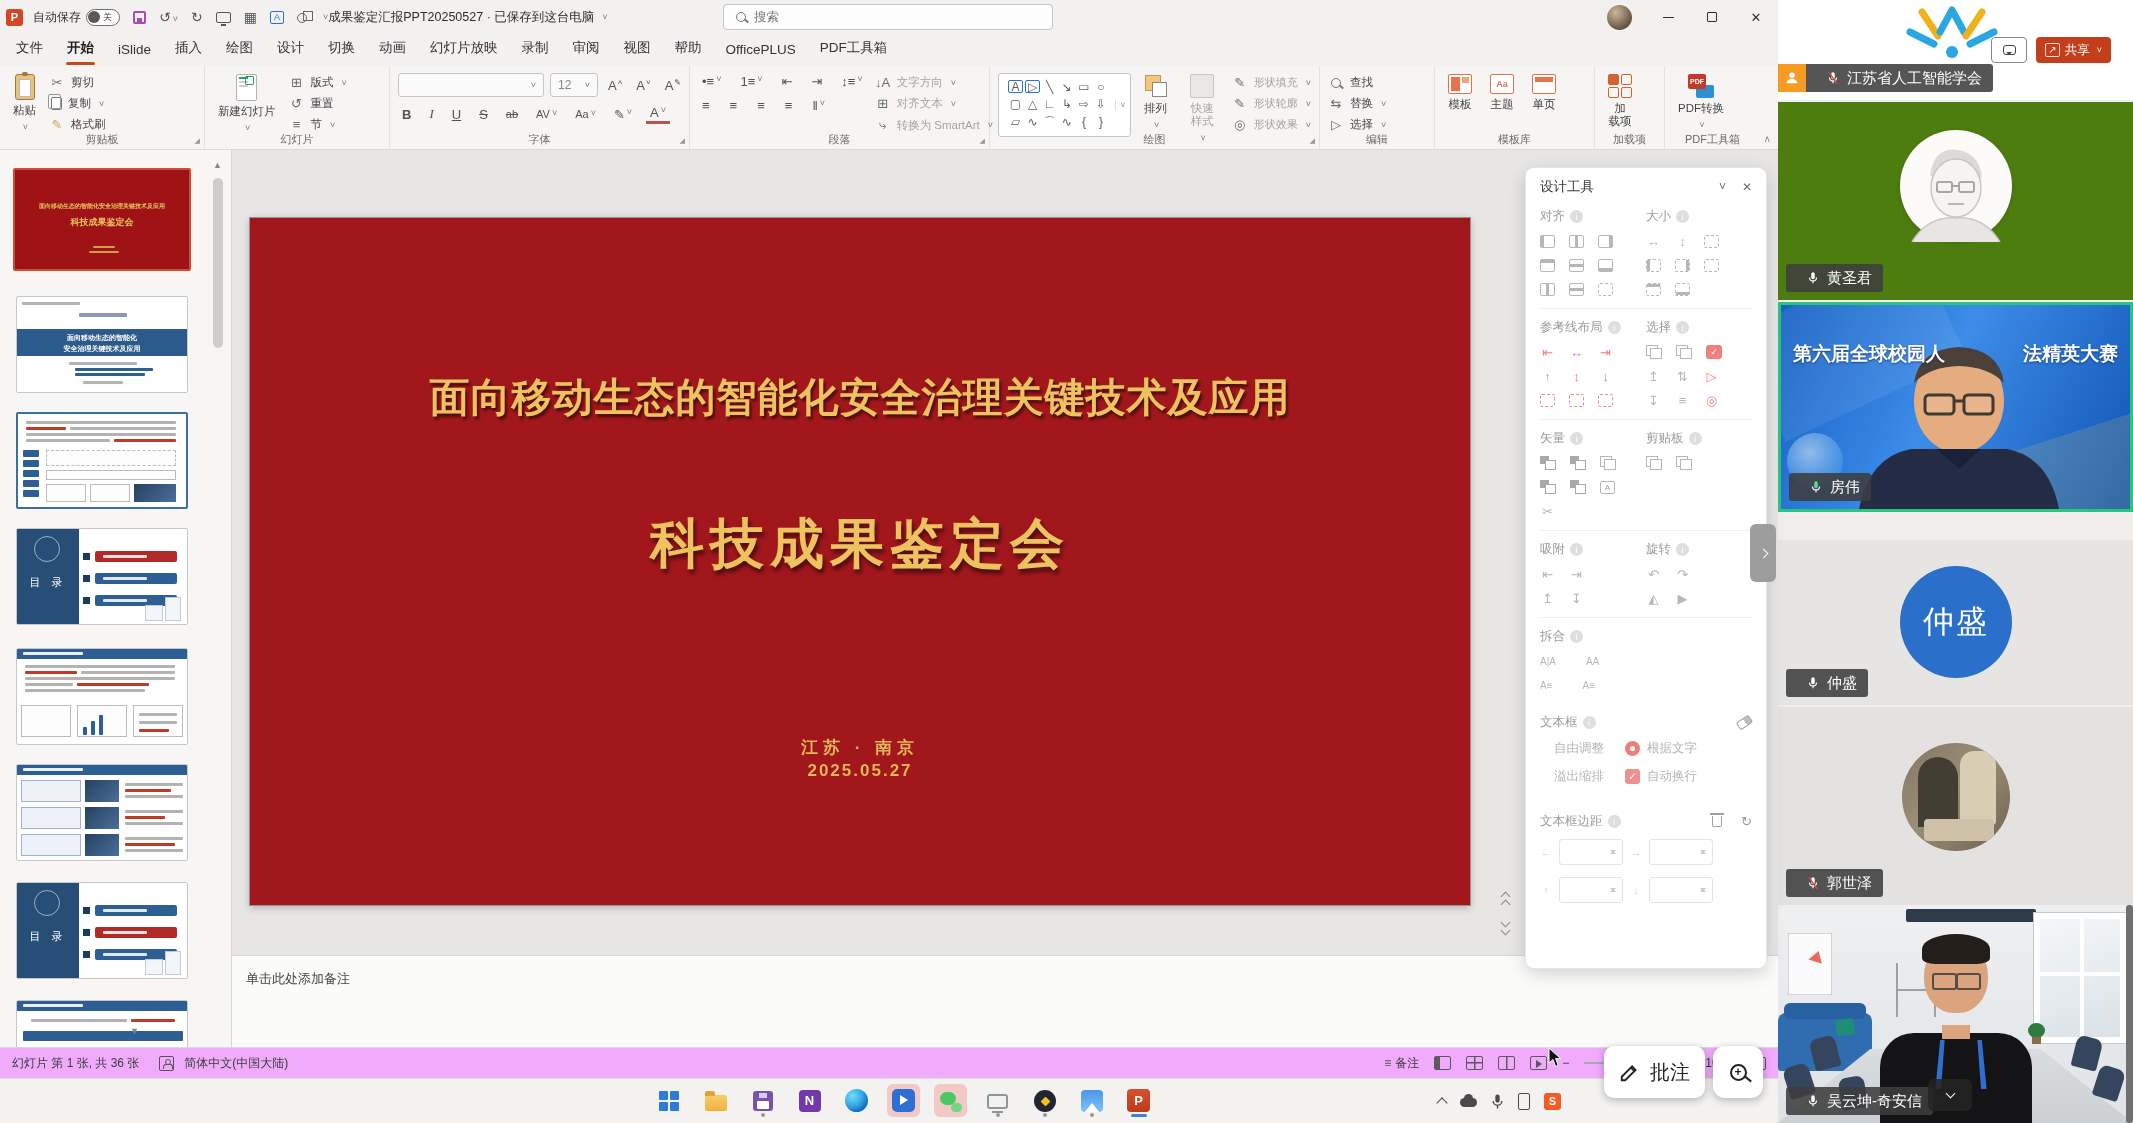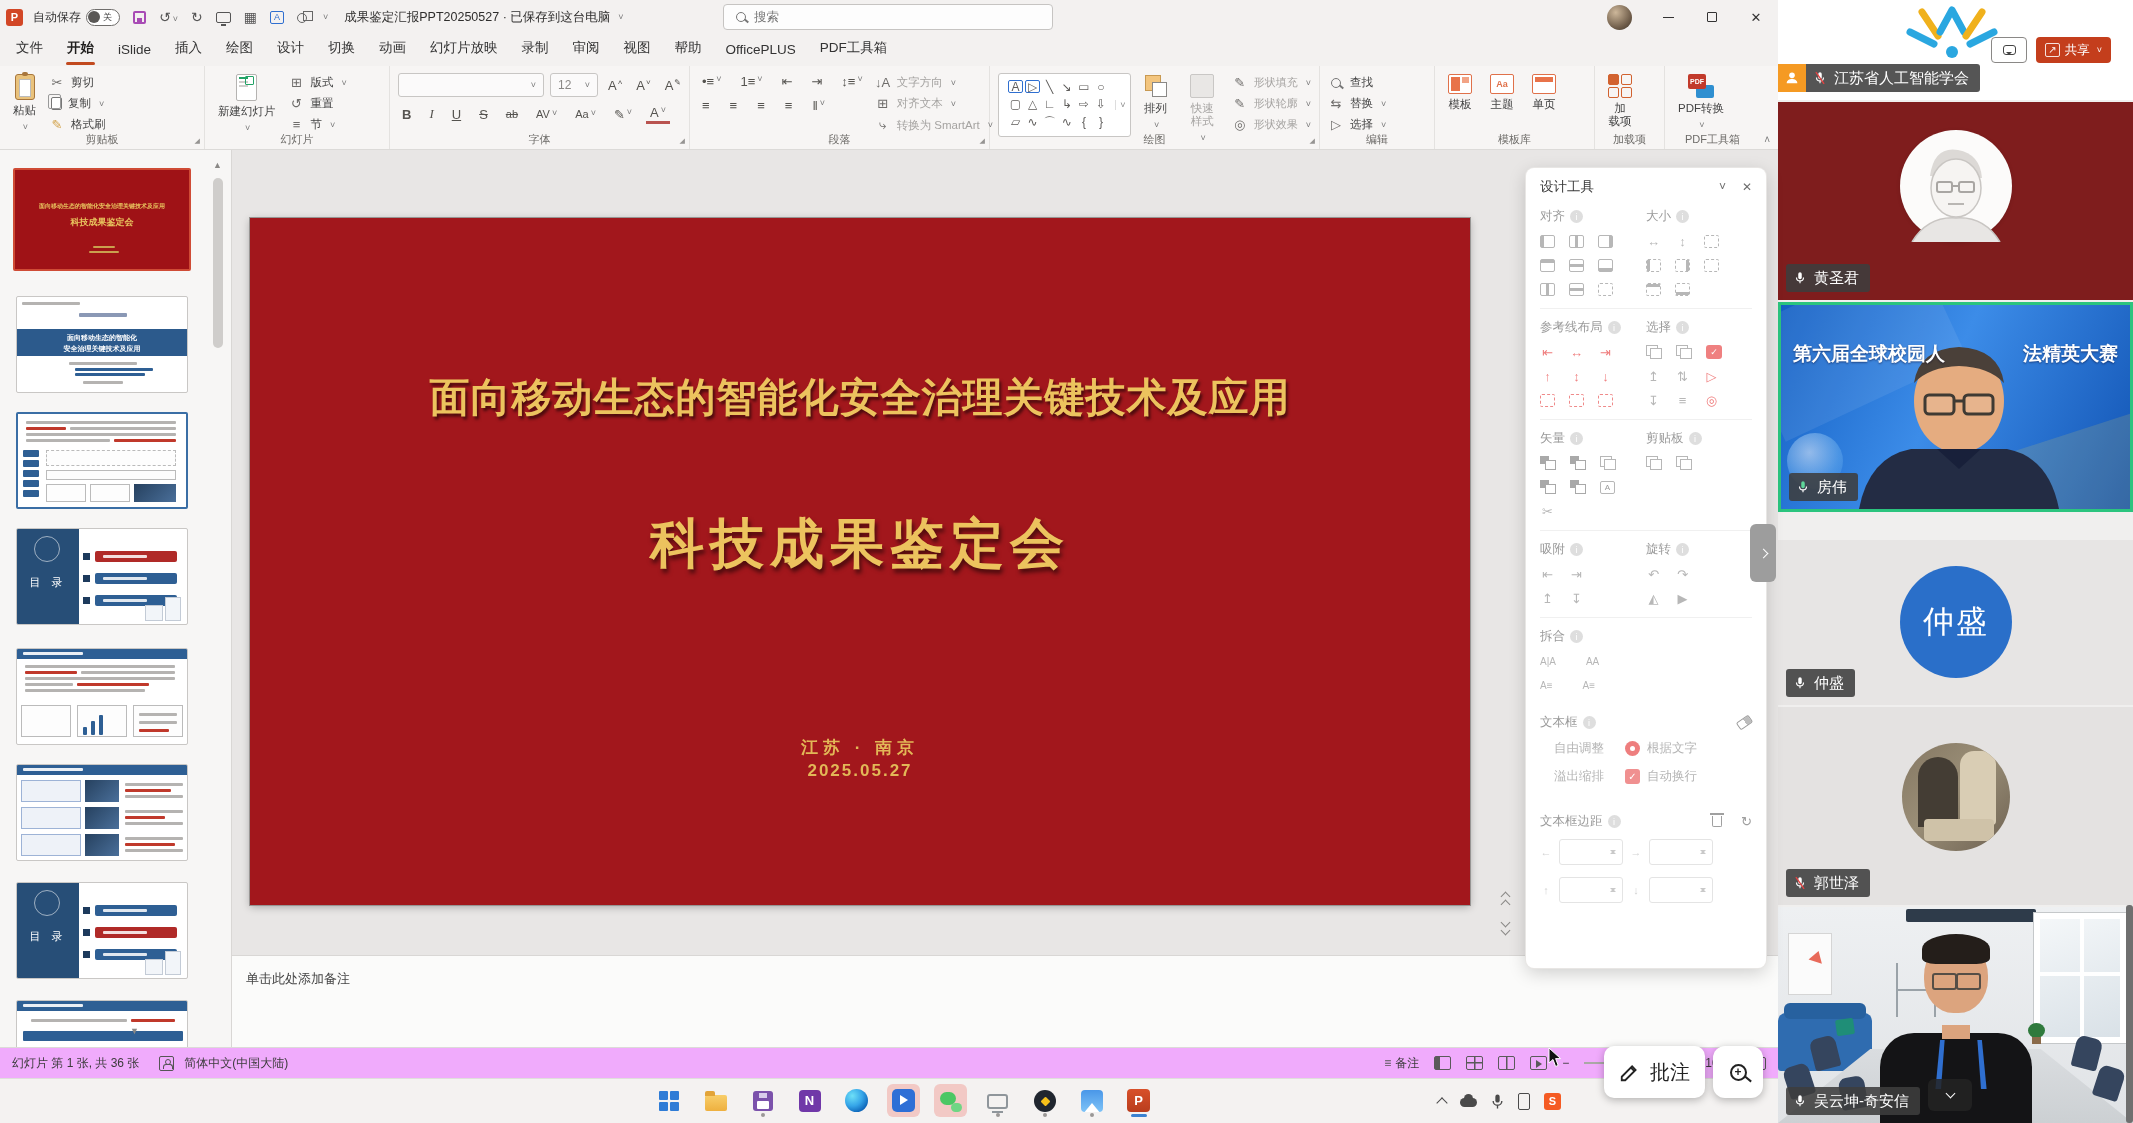--- a/index.html
+++ b/index.html
@@ -17,21 +17,21 @@
 .qi{font-size:14px;color:#555;margin-left:13px}
 .flop{width:13px;height:13px;border:2px solid #a84bb5;border-radius:2px;position:relative;margin-left:13px}
 .flop::after{content:"";position:absolute;left:2px;bottom:0;width:5px;height:4px;background:#a84bb5}
 .mon{width:15px;height:11px;border:1.5px solid #555;border-radius:2px;margin-left:13px;position:relative}
 .mon::after{content:"";position:absolute;left:4px;bottom:-4px;width:5px;height:2px;background:#555}
 .abox{width:14px;height:13px;border:1.5px solid #2f6fd0;border-radius:2px;color:#2f6fd0;font-size:9px;display:flex;align-items:center;justify-content:center;margin-left:13px}
 .shp{margin-left:13px;position:relative;width:16px;height:12px}
 .shp::before{content:"";position:absolute;left:0;top:2px;width:8px;height:8px;border:1.4px solid #666;border-radius:50%}
 .shp::after{content:"";position:absolute;right:0;top:0;width:8px;height:8px;border:1.4px solid #666}
 .cv{font-size:9px;color:#777;margin-left:2px}
-.doctitle{font-size:12.5px;color:#2e2d2c;margin-left:16px;display:flex;align-items:center;gap:6px}
+.doctitle{font-size:12.5px;color:#2e2d2c;margin-left:0;display:flex;align-items:center;gap:6px}
 #searchbox{position:absolute;left:723px;top:4px;width:330px;height:26px;background:#fdfdfd;border:1px solid #c6c4c2;border-radius:4px;display:flex;align-items:center;padding-left:12px;gap:8px}
 .mag{width:10px;height:10px;border:1.6px solid #777;border-radius:50%;position:relative;flex:none}
 .mag::after{content:"";position:absolute;width:5px;height:1.6px;background:#777;right:-4px;bottom:-1px;transform:rotate(40deg)}
 #searchbox input{border:none;outline:none;background:transparent;font-size:12.5px;color:#444;width:200px;font-family:inherit}
 #winctl{position:absolute;right:0;top:0;height:34px;display:flex;align-items:center}
 .avatar{width:25px;height:25px;border-radius:50%;background:radial-gradient(circle at 35% 30%,#cdb79a,#6e5c49 65%,#3e342a);margin-right:14px}
 .wbtn{width:44px;height:34px;display:flex;align-items:center;justify-content:center;color:#333;font-size:13px}
 .mindash{width:11px;height:0;border-top:1.4px solid #333}
 .maxbox{width:10px;height:10px;border:1.4px solid #333;border-radius:1px}
 
@@ -227,21 +227,21 @@
 .sgi{width:17px;height:17px;background:#f55b23;border-radius:3px;color:#fff;font-size:11px;font-weight:bold;display:flex;align-items:center;justify-content:center}
 
 #annotate{position:absolute;left:1604px;top:1046px;z-index:8;display:flex;gap:8px;align-items:center}
 .abtn{height:52px;background:#fff;border-radius:10px;box-shadow:0 2px 9px rgba(0,0,0,.28);display:flex;align-items:center;gap:9px;padding:0 15px;font-size:20px;color:#222}
 .amag{width:50px;height:52px;border-radius:12px;background:#fff;box-shadow:0 2px 9px rgba(0,0,0,.28);display:flex;align-items:center;justify-content:center}
 .magbig{width:17px;height:17px;border:2.4px solid #222;border-radius:50%;position:relative;display:flex;align-items:center;justify-content:center;font-size:12px;color:#222;font-weight:bold}
 .magbig::after{content:"";position:absolute;width:8px;height:2.4px;background:#222;right:-7px;bottom:-2px;transform:rotate(40deg)}
 
 #sidebar{position:absolute;left:1778px;top:0;width:355px;height:1123px;background:#f0efee}
 .tile{position:absolute;left:0;width:355px;overflow:hidden}
-.plabel{position:absolute;left:8px;bottom:8px;height:28px;background:rgba(62,62,62,.88);border-radius:3px;display:flex;align-items:center;gap:7px;padding:0 11px 0 7px;color:#fff;font-size:15px;z-index:2;white-space:nowrap}
+.plabel{position:absolute;left:8px;bottom:8px;height:28px;background:rgba(62,62,62,.88);border-radius:3px;display:flex;align-items:center;gap:7px;padding:0 11px 0 20px;color:#fff;font-size:15px;z-index:2;white-space:nowrap}
 .orgbox{position:absolute;left:0;bottom:8px;width:28px;height:28px;background:#f59a23;display:flex;align-items:center;justify-content:center;z-index:2}
 .avcirc{position:absolute;border-radius:50%}
 .b1{position:absolute;top:8px;left:0;width:100%;display:flex;justify-content:center;gap:70px;font-style:italic;font-weight:bold;font-size:21px;z-index:1}
 .b1 .y{color:#f7a81b;text-shadow:1px 1px 1px rgba(120,60,0,.5)}
 .b1 .t{color:#45c6ae;text-shadow:1px 1px 1px rgba(0,80,60,.45)}
 .b2{position:absolute;top:36px;left:0;width:100%;display:flex;justify-content:space-between;padding:0 12px;font-weight:bold;font-size:19px;color:#fff;text-shadow:0 1px 2px rgba(0,0,40,.5);z-index:1}
 .globe{position:absolute;left:6px;top:128px;width:56px;height:56px;border-radius:50%;background:radial-gradient(circle at 40% 35%,rgba(255,255,255,.5),rgba(160,220,255,.25) 60%,transparent);z-index:1}
 .chevbtn{position:absolute;left:150px;bottom:12px;width:44px;height:32px;background:rgba(35,35,35,.85);border-radius:6px;display:flex;align-items:center;justify-content:center;z-index:3}
 .chevbtn .chv{border-color:#fff}
 
@@ -1080,21 +1080,21 @@
         <svg class="micw" width="14" height="14" viewBox="0 0 24 24">
             <rect x="9" y="2" width="6" height="12" rx="3" fill="#fff"></rect>
             <path d="M6 11a6 6 0 0 0 12 0" stroke="#fff" stroke-width="2" fill="none"></path>
             <line x1="12" y1="17" x2="12" y2="21" stroke="#fff" stroke-width="2"></line>
             <line x1="5" y1="2" x2="19" y2="22" stroke="#e04343" stroke-width="2.4"></line>
           </svg>
         <span>江苏省人工智能学会</span>
       </span>
     </div>
 
-    <div class="tile" style="top:102px;height:198px;background:#7f1d1d">
+    <div class="tile" style="top:102px;height:198px;background:#4d7c0f">
       <span class="avcirc" style="left:122px;top:28px;width:112px;height:112px;background:#fcfbfa;box-shadow:0 1px 4px rgba(0,0,0,.12)">
         <svg width="112" height="112" viewBox="0 0 112 112">
           <path d="M30 46 Q34 16 58 20 Q80 24 82 48" fill="#dcd9d6"></path>
           <ellipse cx="56" cy="58" rx="25" ry="29" fill="#f6f4f2" stroke="#c9c6c3" stroke-width="1.5"></ellipse>
           <rect x="37" y="52" width="15" height="10" rx="2" fill="none" stroke="#a9a6a3" stroke-width="2"></rect>
           <rect x="59" y="52" width="15" height="10" rx="2" fill="none" stroke="#a9a6a3" stroke-width="2"></rect>
           <line x1="52" y1="56" x2="59" y2="56" stroke="#a9a6a3" stroke-width="2"></line>
           <line x1="48" y1="74" x2="64" y2="74" stroke="#b9b6b3" stroke-width="2"></line>
           <path d="M12 112 Q28 86 56 88 Q84 86 100 112" fill="#e8e6e4" stroke="#c9c6c3" stroke-width="1.5"></path>
         </svg>

